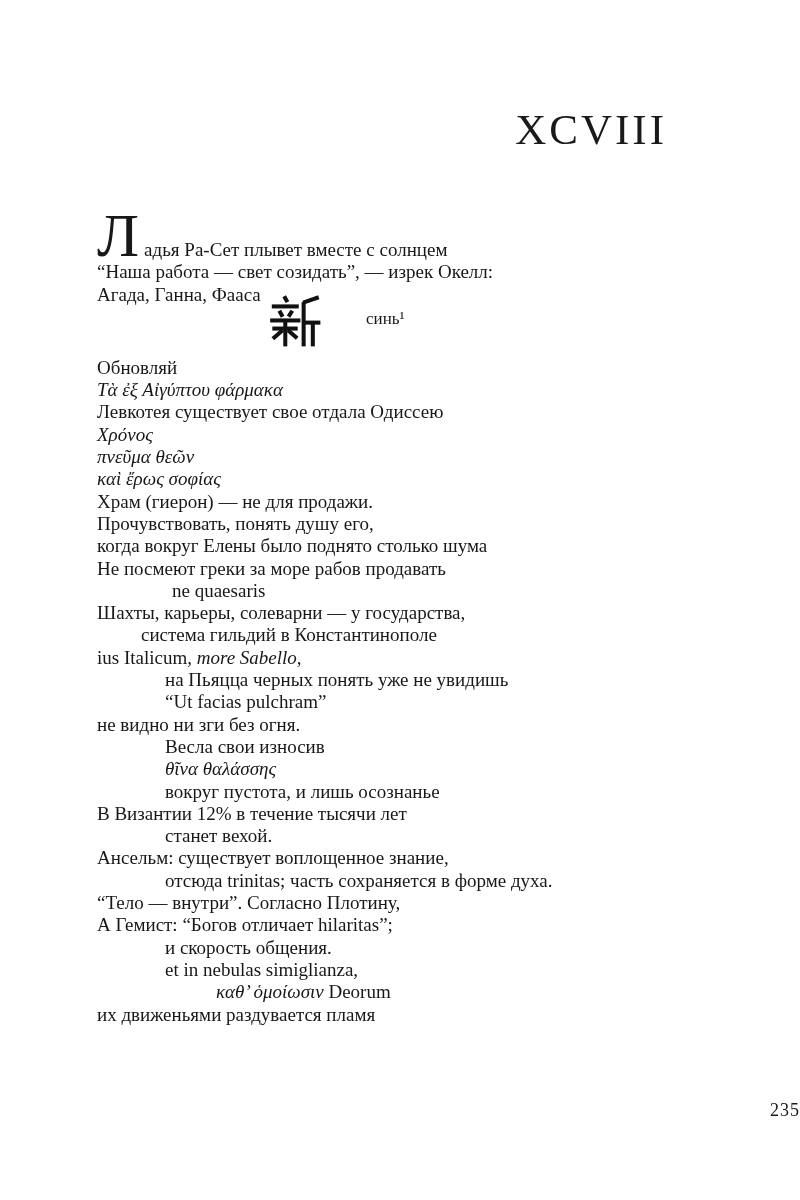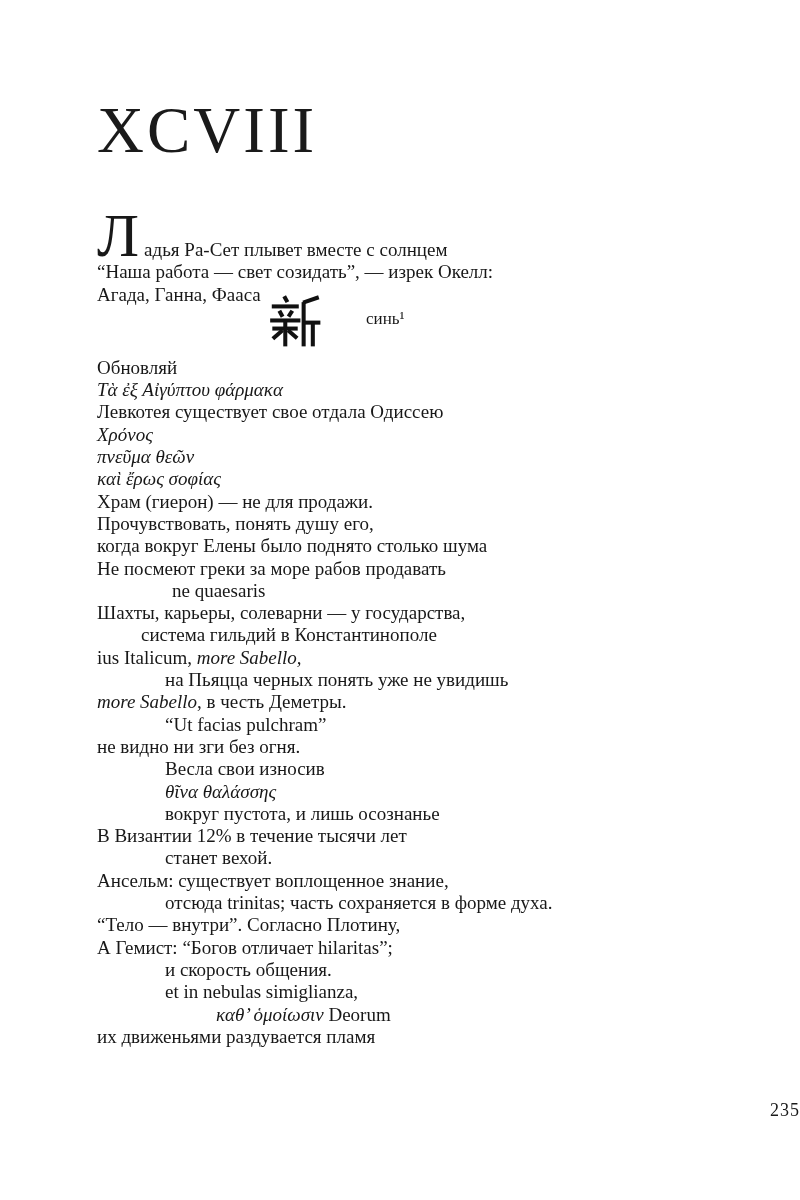--- a/index.html
+++ b/index.html
@@ -15,22 +15,22 @@
     color: #141414;
     overflow: hidden;
   }
   .content {
     position: absolute;
     left: 97px; top: 0;
     width: 570px;
   }
   .canto-title {
     margin: 100px 0 0 0;
-    text-align: left;
-    font-size: 65px;
+    text-align: right;
+    font-size: 43px;
     line-height: 60px;
     letter-spacing: 3px;
     font-weight: 400;
     color: #1a1a1a;
   }
   .poem {
     margin-top: 75px;
     font-size: 19px;
     line-height: 22.3px;
     color: #181818;
@@ -119,21 +119,20 @@
       <div class="line i0"><span class="it">καὶ ἔρως σοφίας</span></div>
       <div class="line i0"><span>Храм (гиерон) — не для продажи.</span></div>
       <div class="line i0"><span>Прочувствовать, понять душу его,</span></div>
       <div class="line i0"><span>когда вокруг Елены было поднято столько шума</span></div>
       <div class="line i0"><span>Не посмеют греки за море рабов продавать</span></div>
       <div class="line i3"><span>ne quaesaris</span></div>
       <div class="line i0"><span>Шахты, карьеры, солеварни — у государства,</span></div>
       <div class="line i1"><span>система гильдий в Константинополе</span></div>
       <div class="line i0"><span>ius Italicum, </span><span class="it">more Sabello,</span></div>
       <div class="line i2"><span>на Пьяцца черных понять уже не увидишь</span></div>
-      <div class="line i0"><span class="it">more Sabello</span><span>, в честь Деметры.</span></div>
       <div class="line i2"><span>“Ut facias pulchram”</span></div>
       <div class="line i0"><span>не видно ни зги без огня.</span></div>
       <div class="line i2"><span>Весла свои износив</span></div>
       <div class="line i2"><span class="it">θῖνα θαλάσσης</span></div>
       <div class="line i2"><span>вокруг пустота, и лишь осознанье</span></div>
       <div class="line i0"><span>В Византии 12% в течение тысячи лет</span></div>
       <div class="line i2"><span>станет вехой.</span></div>
       <div class="line i0"><span>Ансельм: существует воплощенное знание,</span></div>
       <div class="line i2"><span>отсюда trinitas; часть сохраняется в форме духа.</span></div>
       <div class="line i0"><span>“Тело — внутри”. Согласно Плотину,</span></div>

